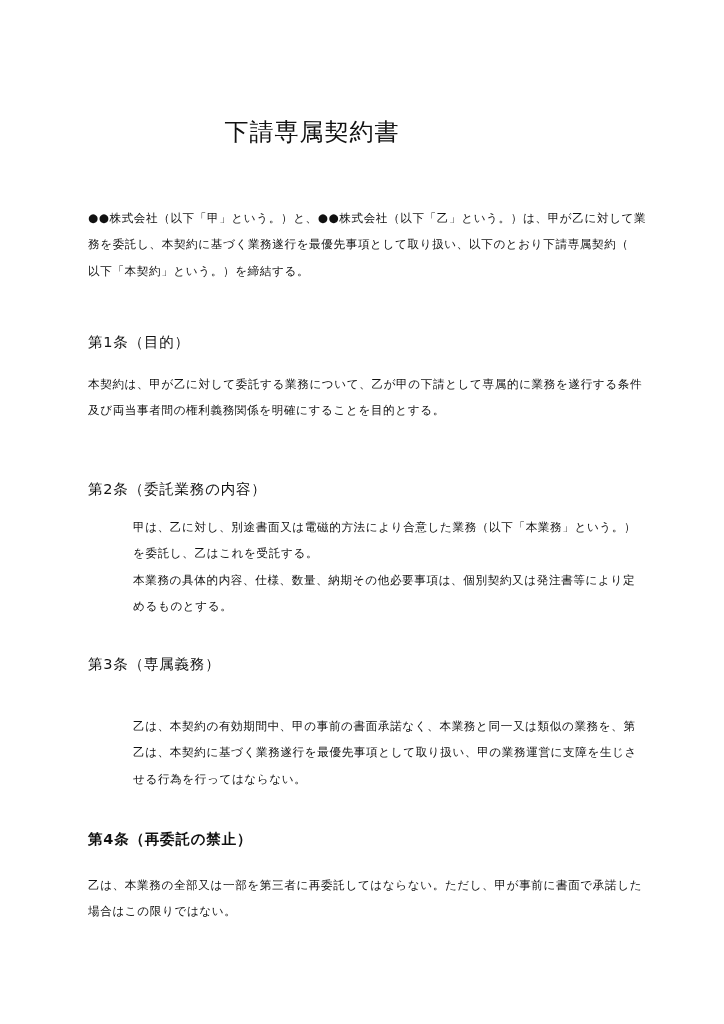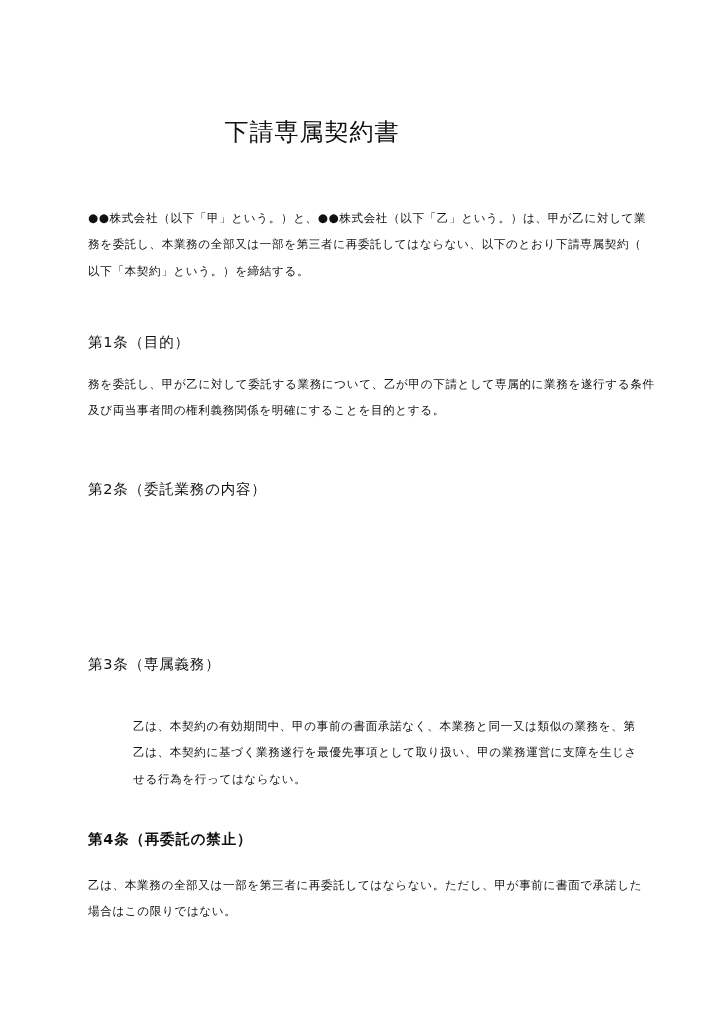--- a/index.html
+++ b/index.html
@@ -25,31 +25,37 @@
 </style>
 </head>
 <body>
 
 <div class="page">
 
   <div class="title">下請専属契約書</div>
 
   <div class="para" style="top:205px;">
     <span class="line">●●株式会社（以下「甲」という。）と、●●株式会社（以下「乙」という。）は、甲が乙に対して業</span>
-    <span class="line">務を委託し、本業務の全部又は一部を第三者に再委託してはならない、以下のとおり下請専属契約（</span>
+    <span class="line">務を委託し、本契約に基づく業務遂行を最優先事項として取り扱い、以下のとおり下請専属契約（</span>
     <span class="line">以下「本契約」という。）を締結する。</span>
   </div>
 
   <div class="heading" style="top:333px;">第1条（目的）</div>
   <div class="para" style="top:371px;">
-    <span class="line">務を委託し、甲が乙に対して委託する業務について、乙が甲の下請として専属的に業務を遂行する条件</span>
+    <span class="line">本契約は、甲が乙に対して委託する業務について、乙が甲の下請として専属的に業務を遂行する条件</span>
     <span class="line">及び両当事者間の権利義務関係を明確にすることを目的とする。</span>
   </div>
 
   <div class="heading" style="top:480px;">第2条（委託業務の内容）</div>
+  <div class="para indent" style="top:514px;">
+    <span class="line">甲は、乙に対し、別途書面又は電磁的方法により合意した業務（以下「本業務」という。）</span>
+    <span class="line">を委託し、乙はこれを受託する。</span>
+    <span class="line">本業務の具体的内容、仕様、数量、納期その他必要事項は、個別契約又は発注書等により定</span>
+    <span class="line">めるものとする。</span>
+  </div>
 
   <div class="heading" style="top:655px;">第3条（専属義務）</div>
   <div class="para indent" style="top:689px;margin-top:24px;">
     <span class="line">乙は、本契約の有効期間中、甲の事前の書面承諾なく、本業務と同一又は類似の業務を、第</span>
     <span class="line">乙は、本契約に基づく業務遂行を最優先事項として取り扱い、甲の業務運営に支障を生じさ</span>
     <span class="line">せる行為を行ってはならない。</span>
   </div>
 
   <div class="heading" style="top:830px;font-weight:bold;">第4条（再委託の禁止）</div>
   <div class="para" style="top:872px;">

